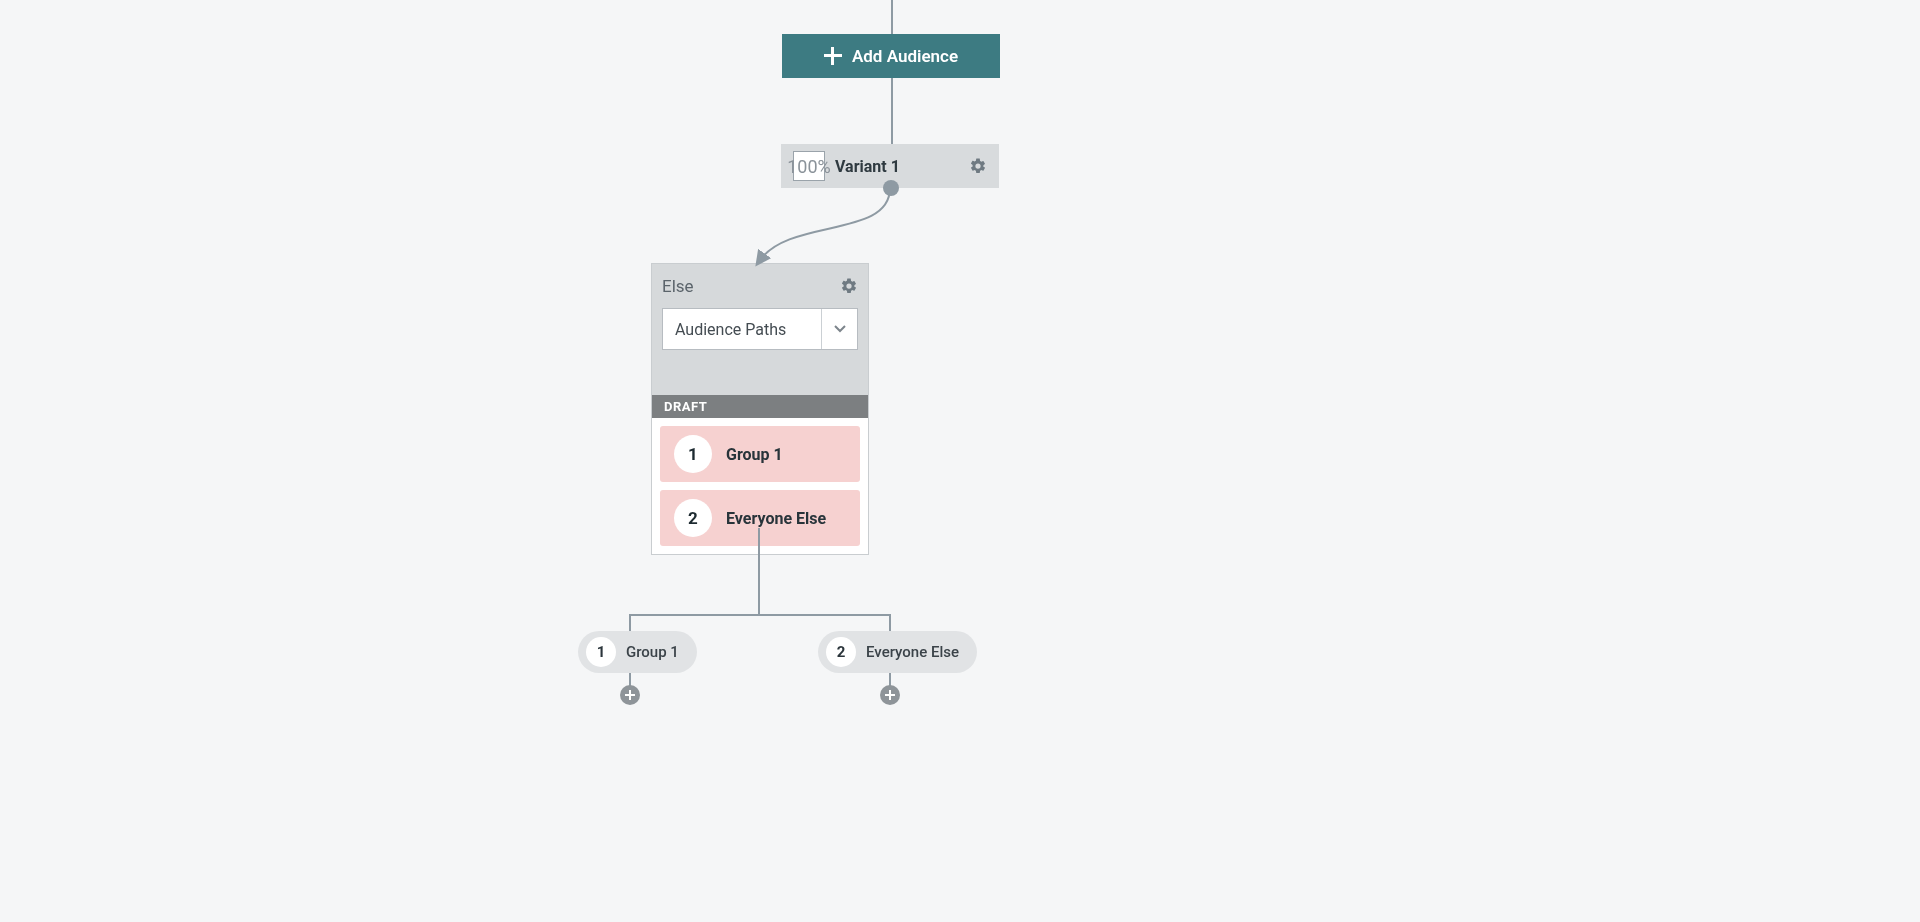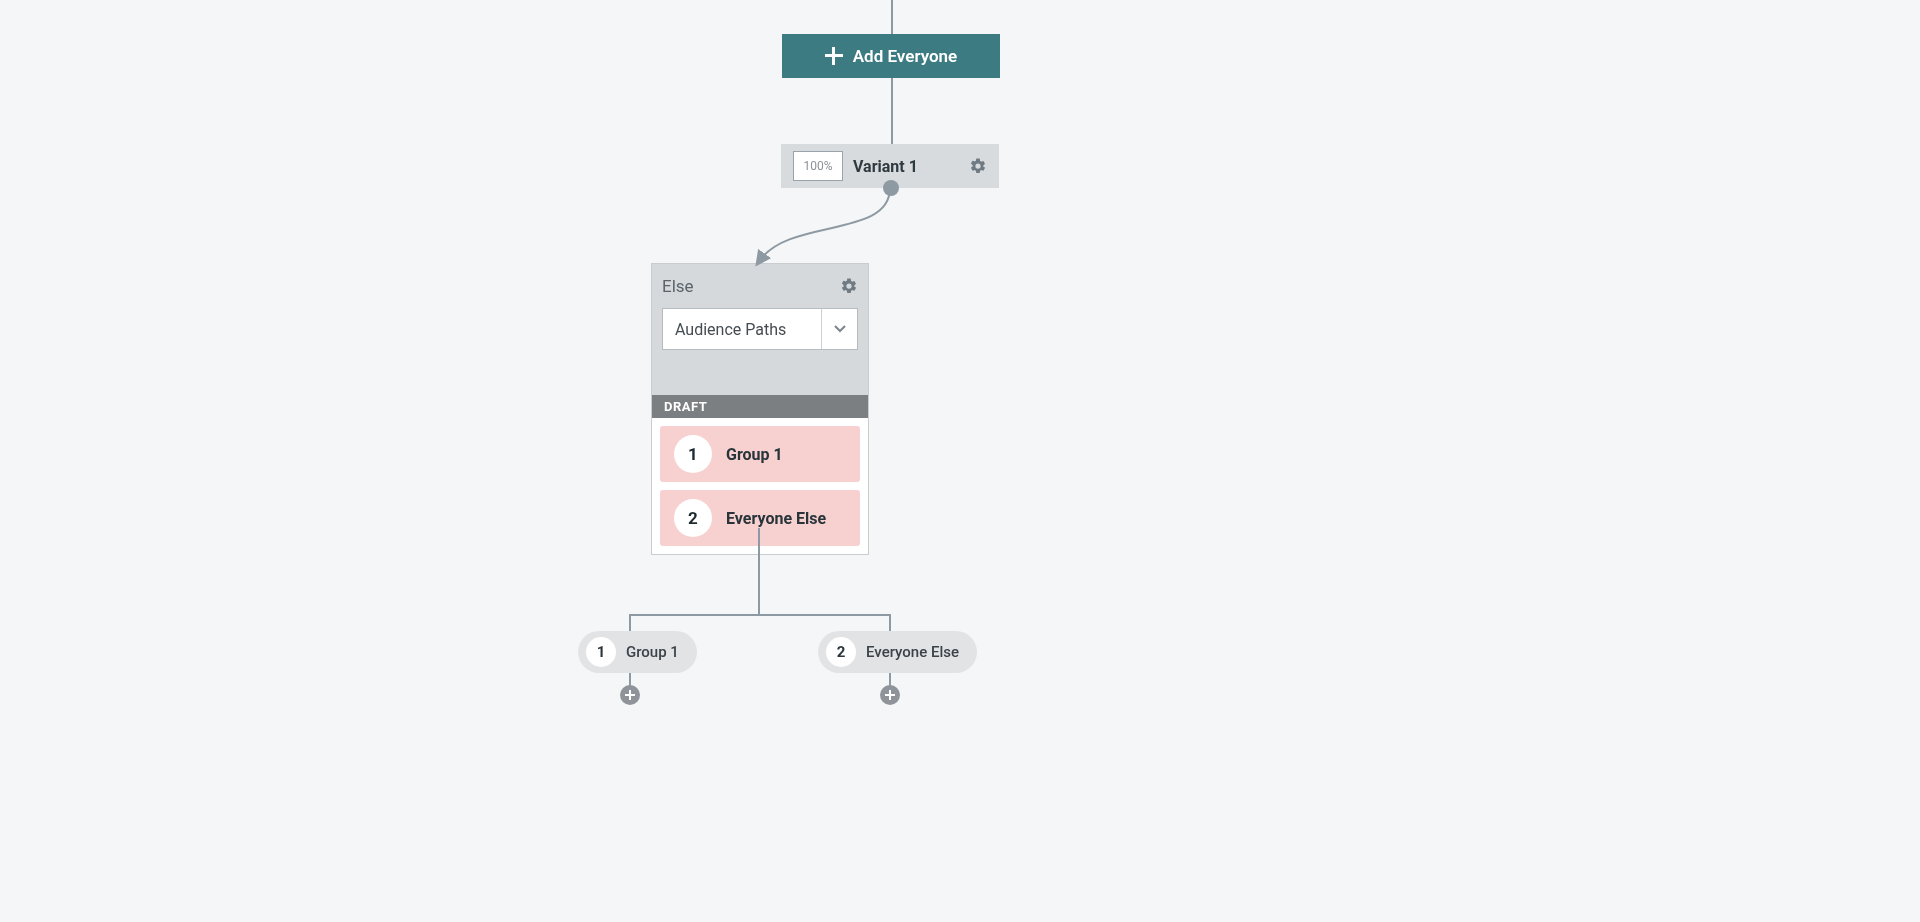--- a/index.html
+++ b/index.html
@@ -74,26 +74,26 @@
     top: 144px;
     width: 218px;
     height: 44px;
     background: #d8dbdd;
     display: flex;
     align-items: center;
     padding: 0 12px;
     gap: 10px;
   }
   .variant-card .percent-box {
-    width: 50px;
+    width: 32px;
     height: 30px;
     border: 1px solid #9aa3aa;
     background: #ffffff;
     color: #8a9299;
-    font-size: 12px;
+    font-size: 18px;
     display: flex;
     align-items: center;
     justify-content: center;
   }
   .variant-card .variant-label {
     font-size: 16px;
     font-weight: 700;
     color: #2f3a40;
     flex: 1;
   }
@@ -326,21 +326,21 @@
   .add-dot-1 { left: 620px; top: 685px; }
   .add-dot-2 { left: 880px; top: 685px; }
 </style>
 </head>
 <body>
 
 <div class="line-top"></div>
 
 <div class="add-variant-btn">
   <span class="plus-icon"></span>
-  <span>Add Everyone</span>
+  <span>Add Audience</span>
 </div>
 
 <div class="line-v1"></div>
 
 <div class="variant-card">
   <div class="percent-box">100%</div>
   <div class="variant-label">Variant 1</div>
   <span class="gear-icon">
     <svg viewBox="0 0 24 24" width="18" height="18">
         <path d="M19.14,12.94a7.14,7.14,0,0,0,.05-.94,7.14,7.14,0,0,0-.05-.94l2.03-1.58a.5.5,0,0,0,.12-.64l-1.92-3.32a.5.5,0,0,0-.6-.22l-2.39.96a7.03,7.03,0,0,0-1.62-.94l-.36-2.54A.5.5,0,0,0,13.9,2h-3.8a.5.5,0,0,0-.5.42L9.24,4.96a7.03,7.03,0,0,0-1.62.94l-2.39-.96a.5.5,0,0,0-.6.22L2.71,8.48a.5.5,0,0,0,.12.64l2.03,1.58a7.14,7.14,0,0,0-.05.94,7.14,7.14,0,0,0,.05.94L2.83,14.16a.5.5,0,0,0-.12.64l1.92,3.32a.5.5,0,0,0,.6.22l2.39-.96a7.03,7.03,0,0,0,1.62.94l.36,2.54a.5.5,0,0,0,.5.42h3.8a.5.5,0,0,0,.5-.42l.36-2.54a7.03,7.03,0,0,0,1.62-.94l2.39.96a.5.5,0,0,0,.6-.22l1.92-3.32a.5.5,0,0,0-.12-.64ZM12,15.5A3.5,3.5,0,1,1,15.5,12,3.5,3.5,0,0,1,12,15.5Z"></path>

